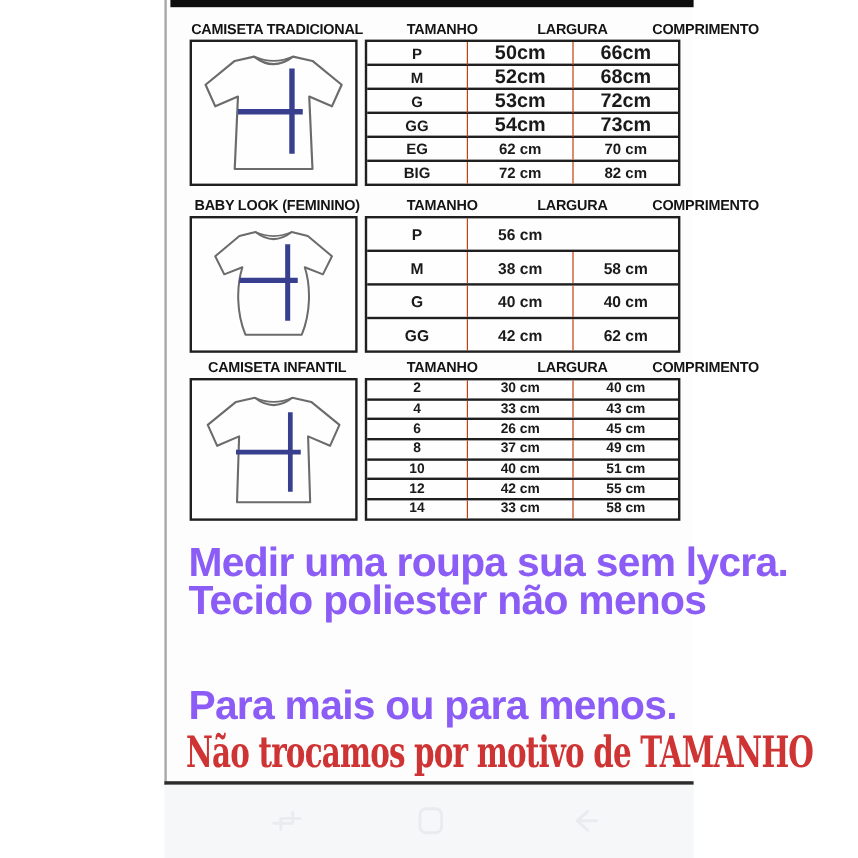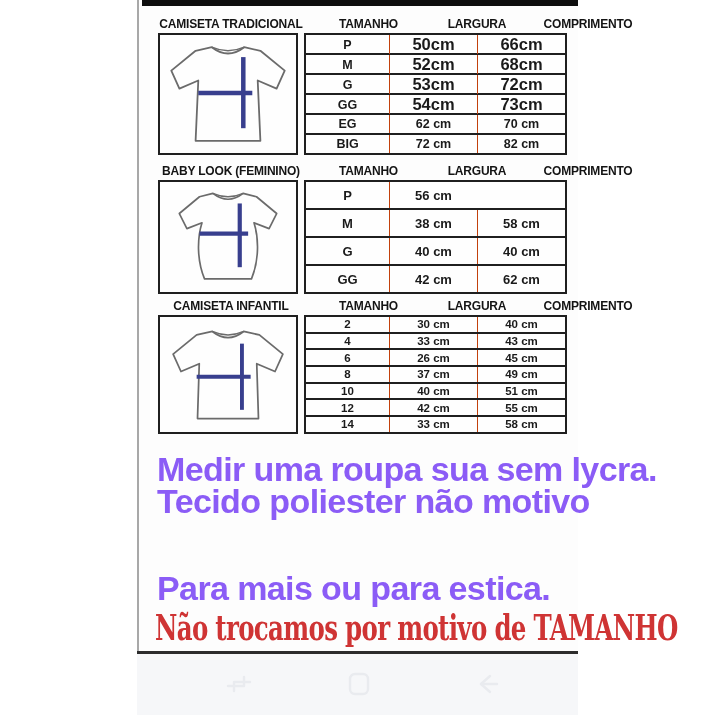--- a/index.html
+++ b/index.html
@@ -203,22 +203,22 @@
           <div class="vrow">
             <div class="vcell">14</div>
             <div class="vcell">33 cm</div>
             <div class="vcell">58 cm</div>
           </div>
         </div>
       </div>
     </section>
 
     <div class="note n1">Medir uma roupa sua sem lycra.</div>
-    <div class="note n2">Tecido poliester não motivo</div>
-    <div class="note n4">Para mais ou para estica.</div>
+    <div class="note n2">Tecido poliester não menos</div>
+    <div class="note n4">Para mais ou para menos.</div>
     <div class="warning">Não trocamos por motivo de TAMANHO</div>
   </div>
 
   <div class="navbar">
     <button class="nav-btn nav-recents">
       <svg width="28" height="28" viewBox="0 0 28 28">
         <path d="M9 21 L9 12 L25 12"></path>
         <path d="M3 16 L19 16 L19 7"></path>
       </svg>
     </button>

